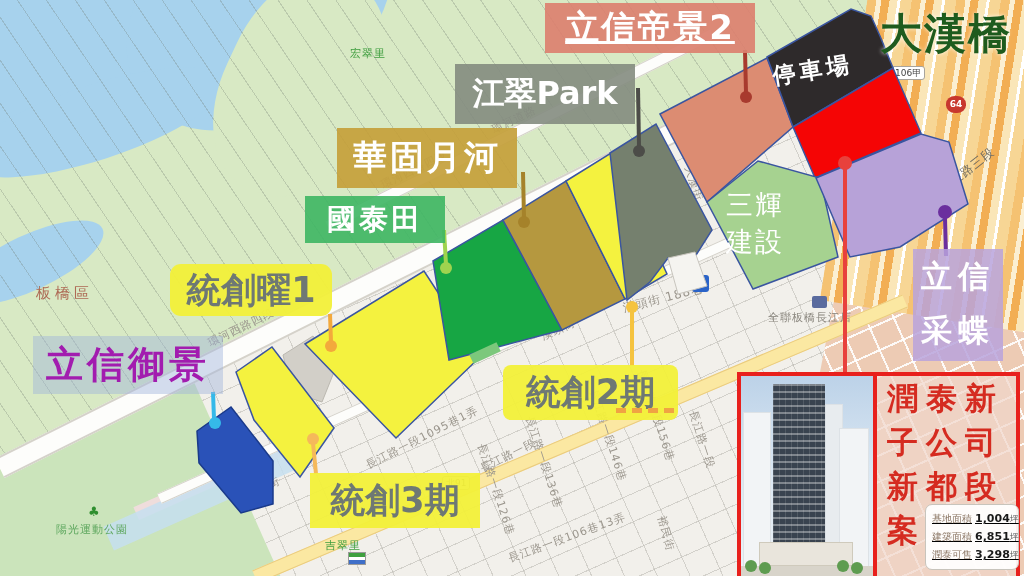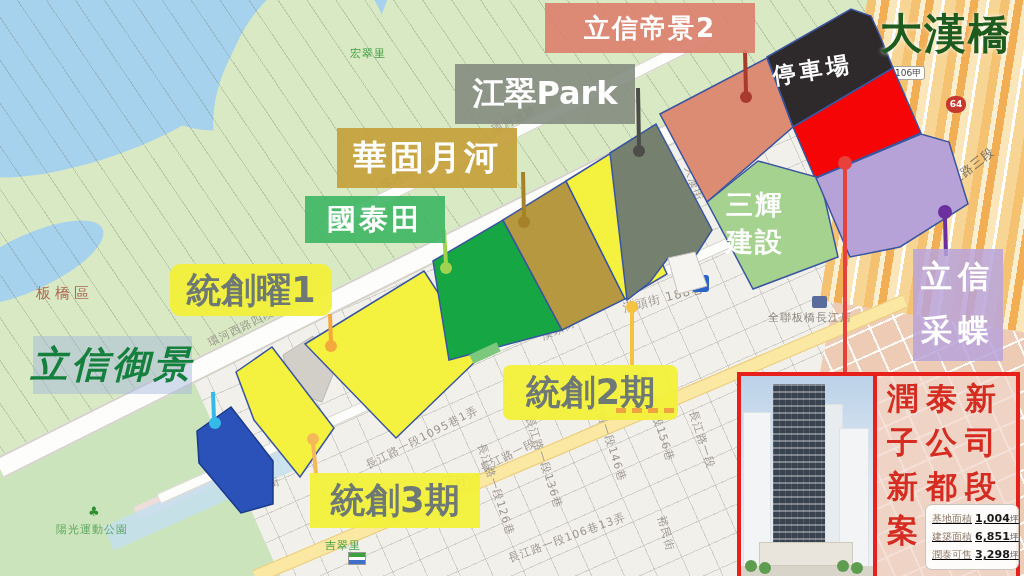--- a/index.html
+++ b/index.html
@@ -37,30 +37,30 @@
     background:#FBE8A2;border-top:1px solid #EACB7E;border-bottom:1px solid #EACB7E;}
   
   .st{position:absolute;color:#9A958C;font-size:11px;white-space:nowrap;letter-spacing:1px;}
   .badge{position:absolute;background:#fff;border:1px solid #A8A49C;border-radius:3px;
          color:#444;font-size:9px;padding:0 3px;line-height:12px;}
   .shield64{position:absolute;width:20px;height:17px;background:#C8372E;border-radius:45%;
          color:#fff;font-size:9px;font-weight:bold;text-align:center;line-height:17px;}
   
   .plabel{position:absolute;display:flex;align-items:center;justify-content:center;
           font-weight:bold;white-space:nowrap;}
-  #lbl-dijing2{left:545px;top:3px;width:210px;height:50px;background:rgba(220,129,112,.93);color:#fff;font-size:26px;letter-spacing:2px;}
+  #lbl-dijing2{left:545px;top:3px;width:210px;height:50px;background:rgba(220,129,112,.93);color:#fff;font-size:34px;letter-spacing:2px;text-decoration:underline;}
   #lbl-jcpark{left:455px;top:64px;width:180px;height:60px;background:rgba(132,140,128,.9);color:#fff;font-size:32px;}
   #lbl-huagu{left:337px;top:128px;width:180px;height:60px;background:rgba(197,160,59,.93);color:#fff;font-size:34px;letter-spacing:3px;}
   #lbl-cathay{left:305px;top:196px;width:140px;height:47px;background:rgba(62,182,99,.9);color:#fff;font-size:29px;letter-spacing:3px;}
   #lbl-tc1{left:170px;top:264px;width:162px;height:52px;background:rgba(242,240,57,.95);color:#6E7874;font-size:35px;border-radius:11px;}
-  #lbl-yujing{left:33px;top:336px;width:159px;height:58px;background:rgba(160,180,220,.45);color:#15803d;font-size:37px;letter-spacing:4px;font-style:italic;}
+  #lbl-yujing{left:33px;top:336px;width:190px;height:58px;background:rgba(160,180,220,.45);color:#a21caf;font-size:37px;letter-spacing:4px;}
   #lbl-tc2{left:503px;top:365px;width:175px;height:55px;background:rgba(242,240,57,.95);color:#6E7874;font-size:35px;}
   #lbl-tc3{left:310px;top:473px;width:170px;height:55px;background:rgba(242,240,57,.95);color:#6E7874;font-size:35px;}
   #tc2-dash{left:616px;top:408px;width:58px;height:0;border-bottom:5px dashed #F0A343;}
-  #lbl-sanhui{left:700px;top:186px;width:110px;color:#fff;font-size:27px;font-weight:bold;line-height:37px;text-align:center;letter-spacing:2px;}
+  #lbl-sanhui{left:700px;top:186px;width:110px;color:#fff;font-size:27px;font-weight:normal;line-height:37px;text-align:center;letter-spacing:2px;}
   #lbl-parking{left:772px;top:52px;width:116px;color:#fff;font-size:23px;font-weight:bold;letter-spacing:4px;transform:rotate(-9deg);}
   #lbl-dahan{left:880px;top:6px;color:#1E5B1E;font-size:42px;font-weight:bold;letter-spacing:2px;text-shadow:0 0 4px rgba(255,255,255,.85);}
   #lbl-caidie{left:913px;top:249px;width:90px;height:112px;background:rgba(185,163,220,.85);color:#fff;
               font-size:31px;font-weight:bold;line-height:54px;text-align:center;letter-spacing:6px;}
   
   #img-box{left:737px;top:372px;width:132px;height:200px;border:4px solid #E8201C;background:linear-gradient(180deg,#BCD2E8 0%,#D9E6F2 45%,#EDF3F8 100%);overflow:hidden;}
   #txt-box{left:873px;top:372px;width:139px;height:200px;border:4px solid #E8201C;background:rgba(240,214,202,.72);}
   #txt-box .rline{color:#D52B20;font-size:31px;font-weight:bold;letter-spacing:8px;line-height:44px;padding-left:10px;}
   #stats-box{left:925px;top:504px;width:94px;height:66px;background:rgba(255,255,255,.93);
              border:1px solid #C8C4BC;border-radius:7px;padding:5px 0 0 6px;box-sizing:border-box;}

